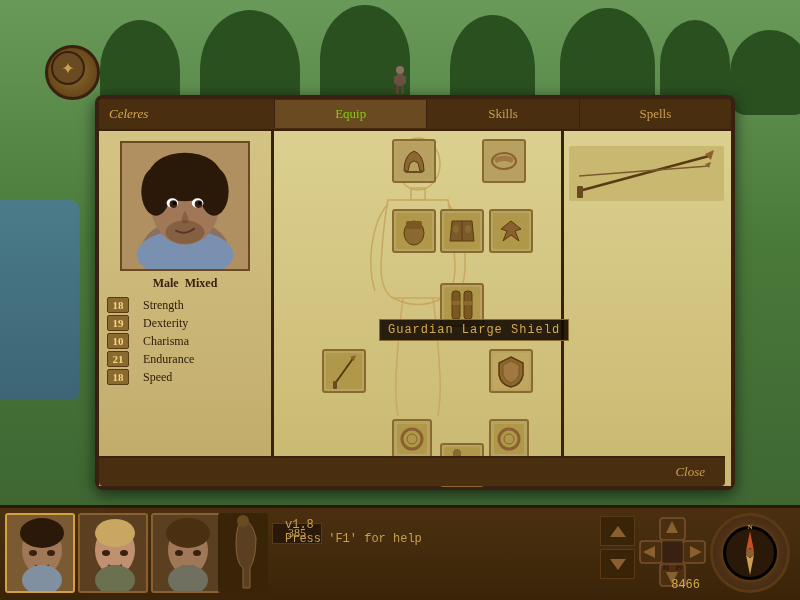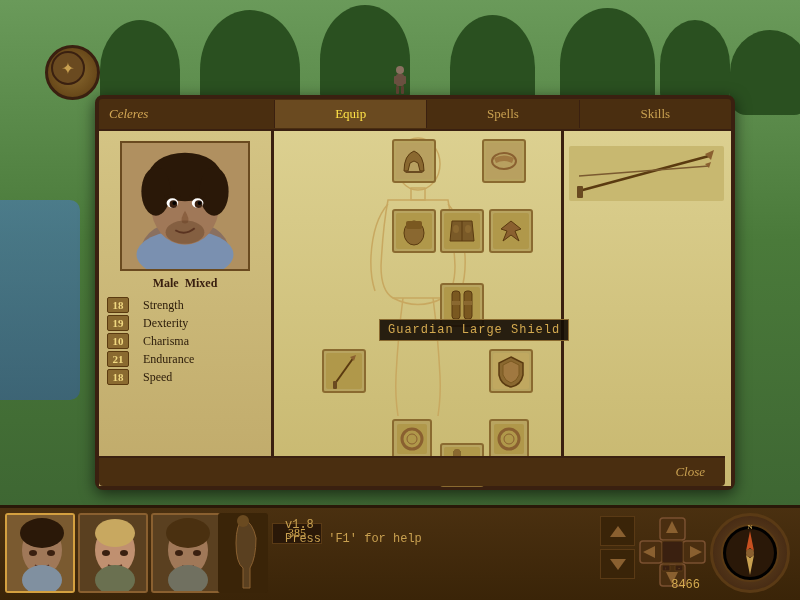--- a/index.html
+++ b/index.html
@@ -92,21 +92,21 @@
       text-align: center;
       color: #c8a050;
       font-size: 13px;
       padding: 6px 0;
       cursor: pointer;
       border-left: 1px solid #3a2010;
     }
 
     .tab.active {
       background: #6a4a20;
-      color: #fde047;
+      color: #84cc16;
     }
 
     
     .char-info {
       position: absolute;
       top: 32px;
       left: 0;
       width: 175px;
       bottom: 0;
       background: #c8b87a;
@@ -383,22 +383,22 @@
     <rect x="6" y="21" width="3" height="8" rx="1" fill="#5a4030"></rect>
     <rect x="11" y="21" width="3" height="8" rx="1" fill="#5a4030"></rect>
   </svg>
 </div>
 
 <div class="main-panel">
 
   <div class="tabs-bar">
     <div class="character-name-area">Celeres</div>
     <div class="tab active">Equip</div>
+    <div class="tab">Skills</div>
     <div class="tab">Spells</div>
-    <div class="tab">Skills</div>
   </div>
 
   <div class="char-info">
 
     <div class="portrait-area">
       <svg width="130" height="130" viewBox="0 0 130 130">
 
         <rect width="130" height="130" fill="#b09060"></rect>
 
         <ellipse cx="65" cy="110" rx="45" ry="30" fill="#8a7060"></ellipse>

